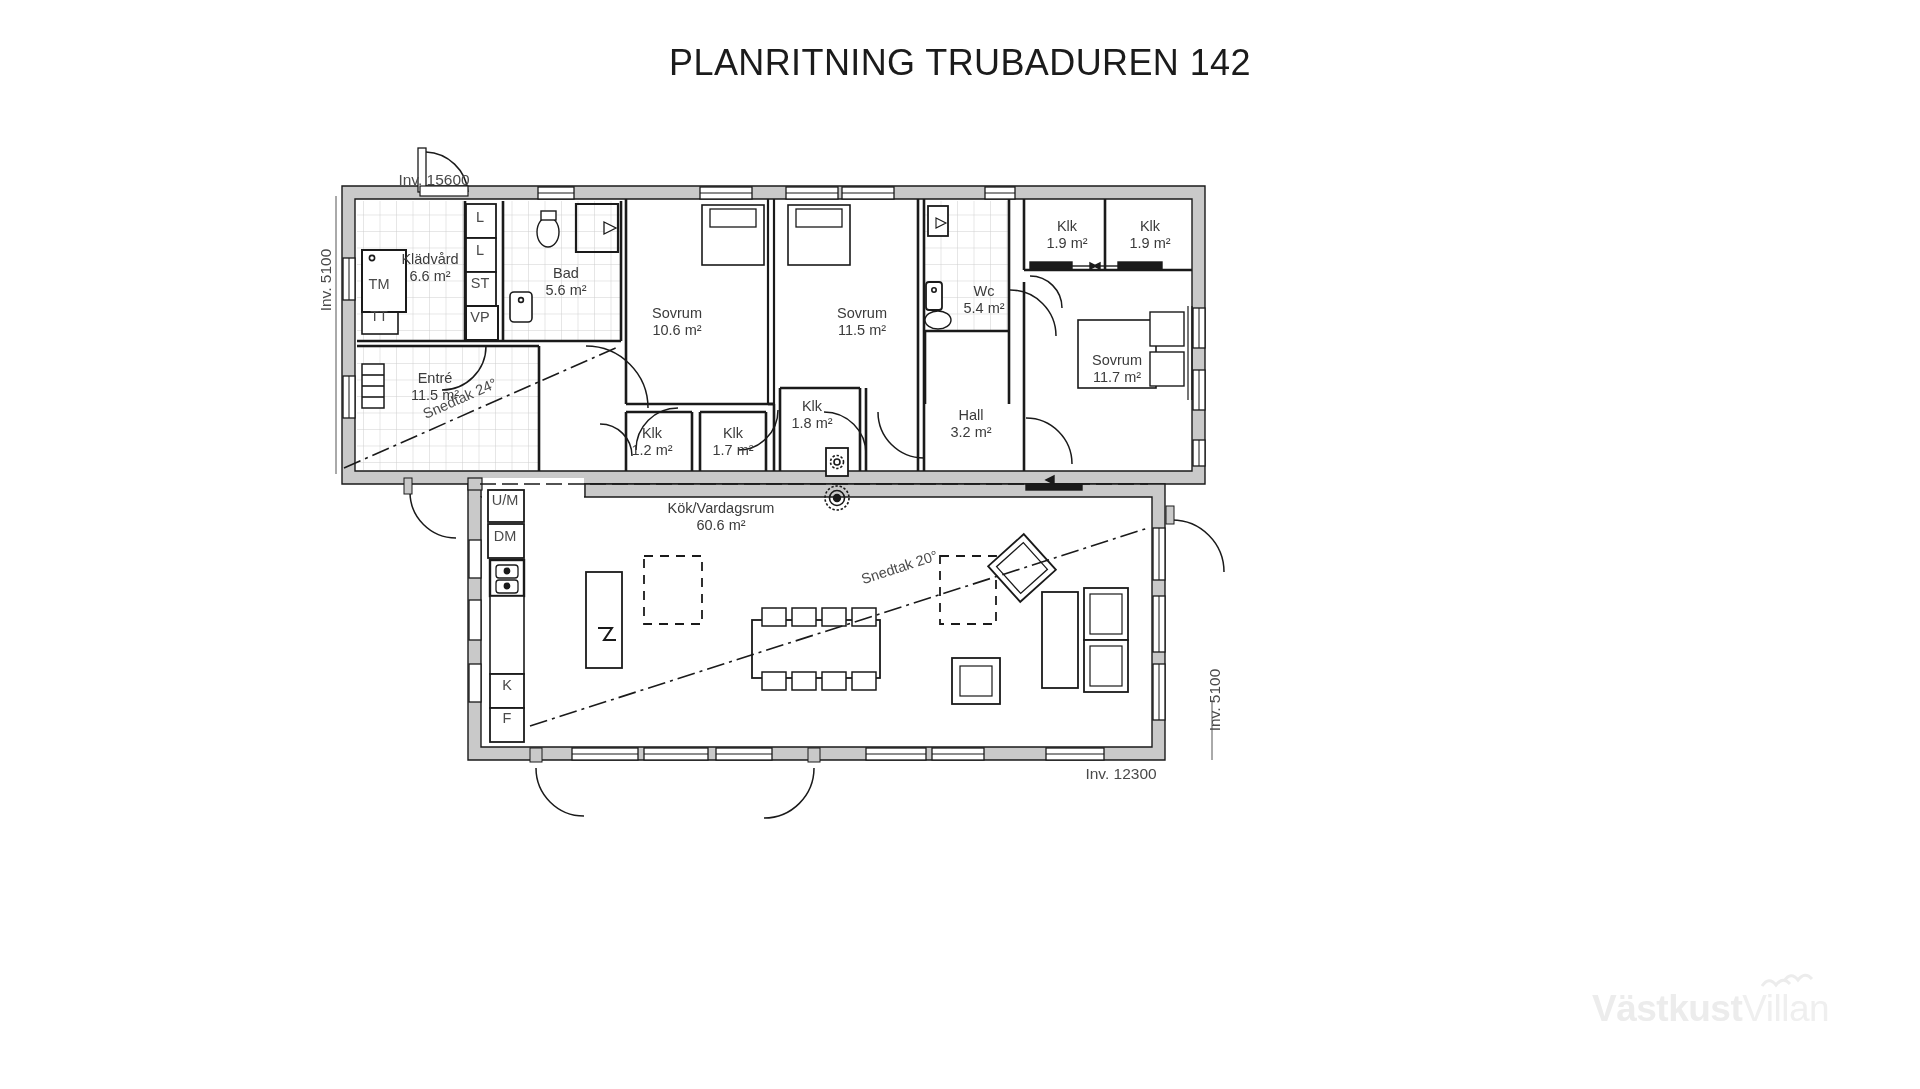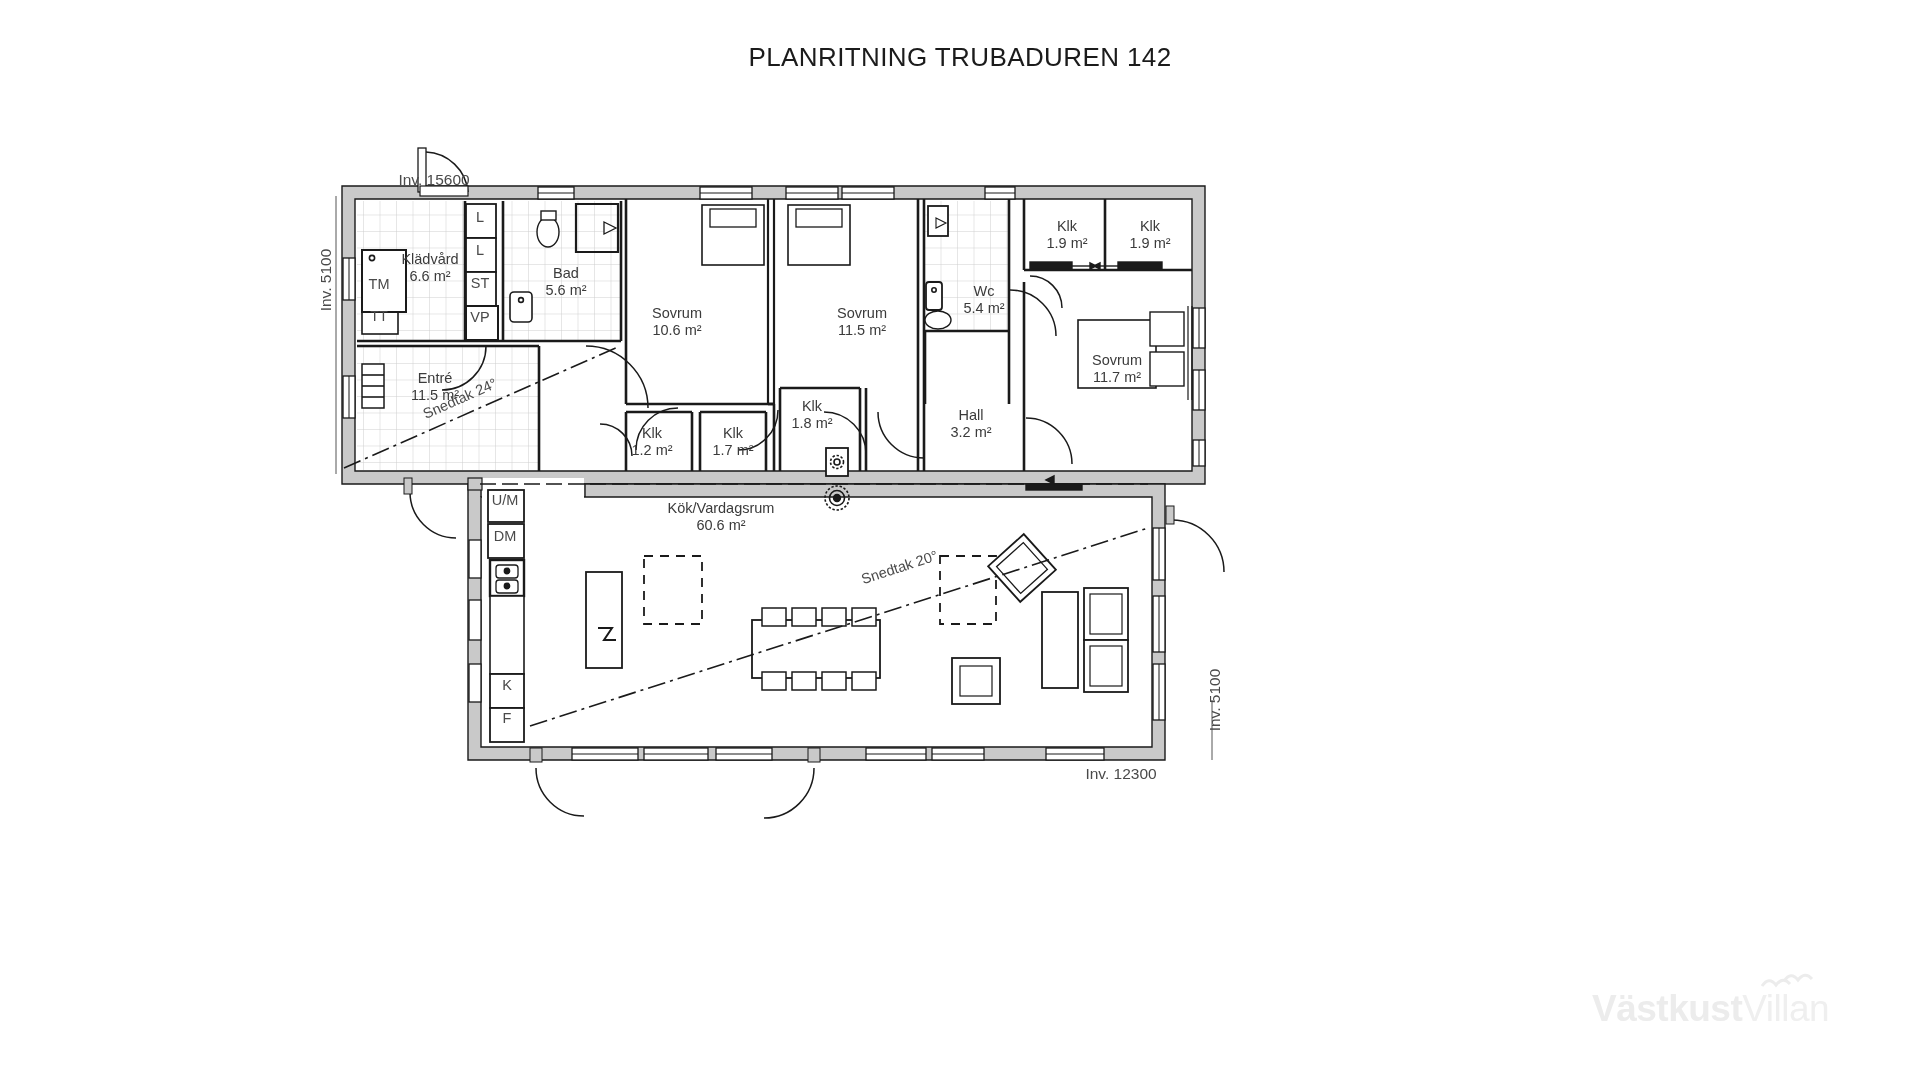--- a/index.html
+++ b/index.html
@@ -13,21 +13,21 @@
     font-family: "Liberation Sans", sans-serif;
     overflow: hidden;
     position: relative;
   }
   #page-title {
     position: absolute;
     top: 42px;
     left: 0;
     width: 1920px;
     text-align: center;
-    font-size: 26px;
+    font-size: 36px;
     font-weight: 400;
     color: #1b1b1b;
     letter-spacing: 0.4px;
   }
   #plan-canvas {
     position: absolute;
     top: 0;
     left: 0;
   }
   .logo {

